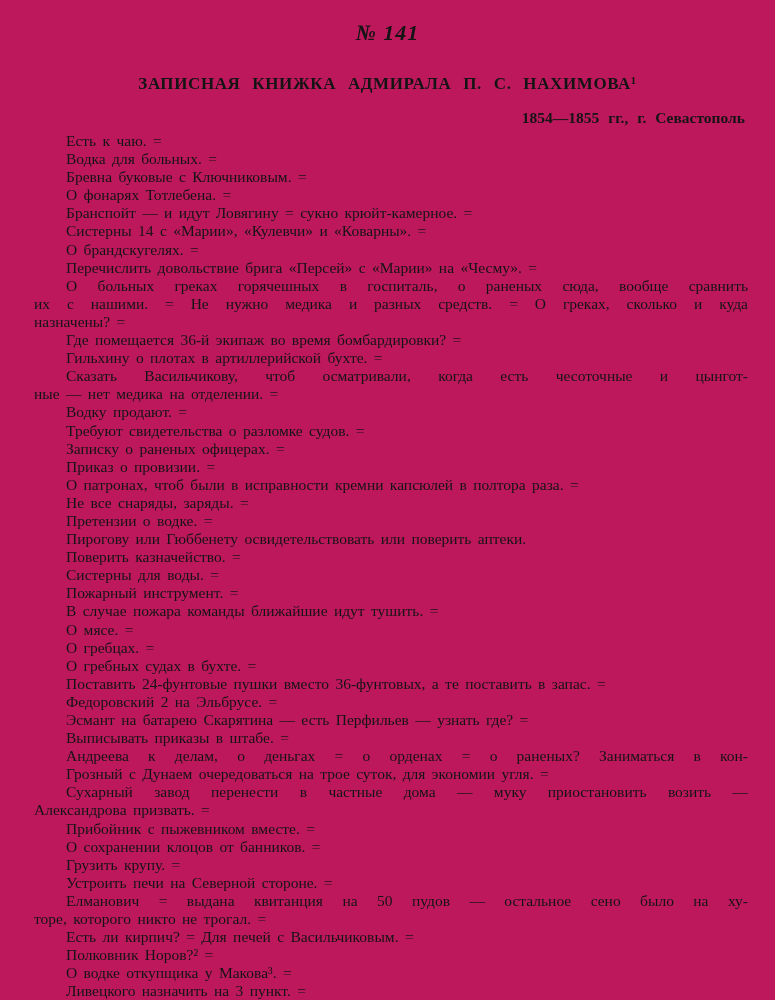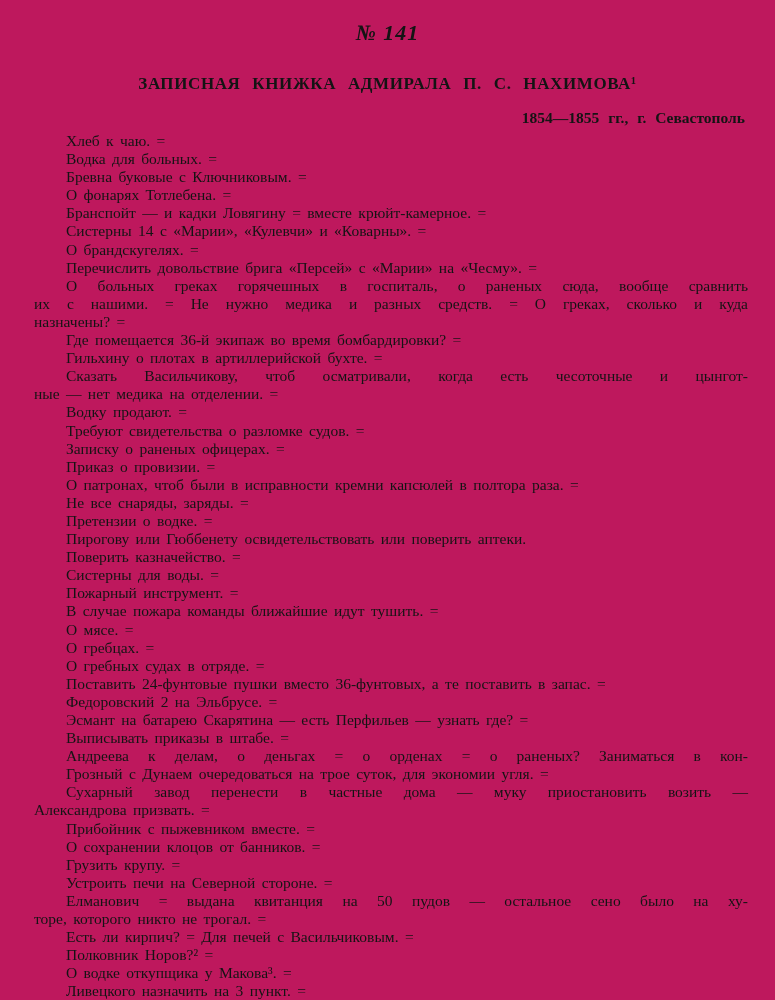--- a/index.html
+++ b/index.html
@@ -61,25 +61,25 @@
 
 <div class="page">
 
   <div class="doc-number">№ 141</div>
 
   <div class="doc-title">ЗАПИСНАЯ КНИЖКА АДМИРАЛА П. С. НАХИМОВА¹</div>
 
   <div class="dateline">1854—1855 гг., г. Севастополь</div>
 
   <div class="body-text">
-    <span class="line indent">Хлеб к чаю. =</span>
+    <span class="line indent">Есть к чаю. =</span>
     <span class="line indent">Водка для больных. =</span>
     <span class="line indent">Бревна буковые с Ключниковым. =</span>
     <span class="line indent">О фонарях Тотлебена. =</span>
-    <span class="line indent">Бранспойт — и кадки Ловягину = вместе крюйт-камерное. =</span>
+    <span class="line indent">Бранспойт — и идут Ловягину = сукно крюйт-камерное. =</span>
     <span class="line indent">Систерны 14 с «Марии», «Кулевчи» и «Коварны». =</span>
     <span class="line indent">О брандскугелях. =</span>
     <span class="line indent">Перечислить довольствие брига «Персей» с «Марии» на «Чесму». =</span>
     <span class="line indent full">О больных греках горячешных в госпиталь, о раненых сюда, вообще сравнить</span>
     <span class="line full">их с нашими. = Не нужно медика и разных средств. = О греках, сколько и куда</span>
     <span class="line">назначены? =</span>
     <span class="line indent">Где помещается 36-й экипаж во время бомбардировки? =</span>
     <span class="line indent">Гильхину о плотах в артиллерийской бухте. =</span>
     <span class="line indent full">Сказать Васильчикову, чтоб осматривали, когда есть чесоточные и цынгот-</span>
     <span class="line">ные — нет медика на отделении. =</span>
@@ -90,21 +90,21 @@
     <span class="line indent">О патронах, чтоб были в исправности кремни капсюлей в полтора раза. =</span>
     <span class="line indent">Не все снаряды, заряды. =</span>
     <span class="line indent">Претензии о водке. =</span>
     <span class="line indent">Пирогову или Гюббенету освидетельствовать или поверить аптеки.</span>
     <span class="line indent">Поверить казначейство. =</span>
     <span class="line indent">Систерны для воды. =</span>
     <span class="line indent">Пожарный инструмент. =</span>
     <span class="line indent">В случае пожара команды ближайшие идут тушить. =</span>
     <span class="line indent">О мясе. =</span>
     <span class="line indent">О гребцах. =</span>
-    <span class="line indent">О гребных судах в отряде. =</span>
+    <span class="line indent">О гребных судах в бухте. =</span>
     <span class="line indent">Поставить 24-фунтовые пушки вместо 36-фунтовых, а те поставить в запас. =</span>
     <span class="line indent">Федоровский 2 на Эльбрусе. =</span>
     <span class="line indent">Эсмант на батарею Скарятина — есть Перфильев — узнать где? =</span>
     <span class="line indent">Выписывать приказы в штабе. =</span>
     <span class="line indent full">Андреева к делам, о деньгах = о орденах = о раненых? Заниматься в кон-</span>
     <span class="line indent">Грозный с Дунаем очередоваться на трое суток, для экономии угля. =</span>
     <span class="line indent full">Сухарный завод перенести в частные дома — муку приостановить возить —</span>
     <span class="line">Александрова призвать. =</span>
     <span class="line indent">Прибойник с пыжевником вместе. =</span>
     <span class="line indent">О сохранении клоцов от банников. =</span>

